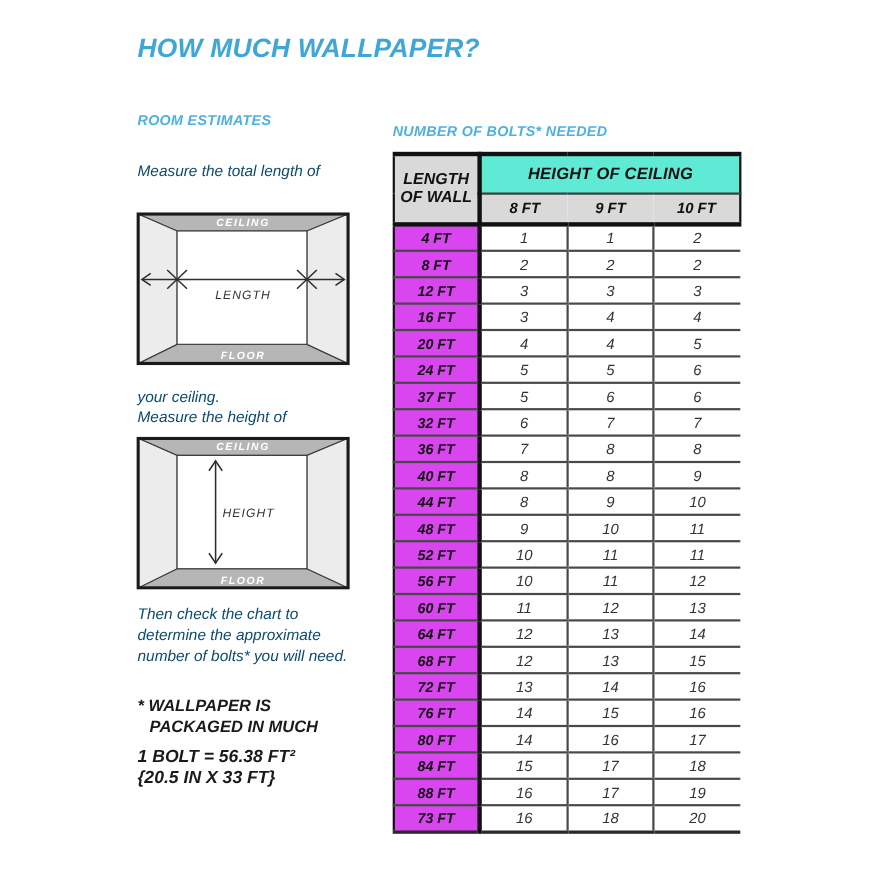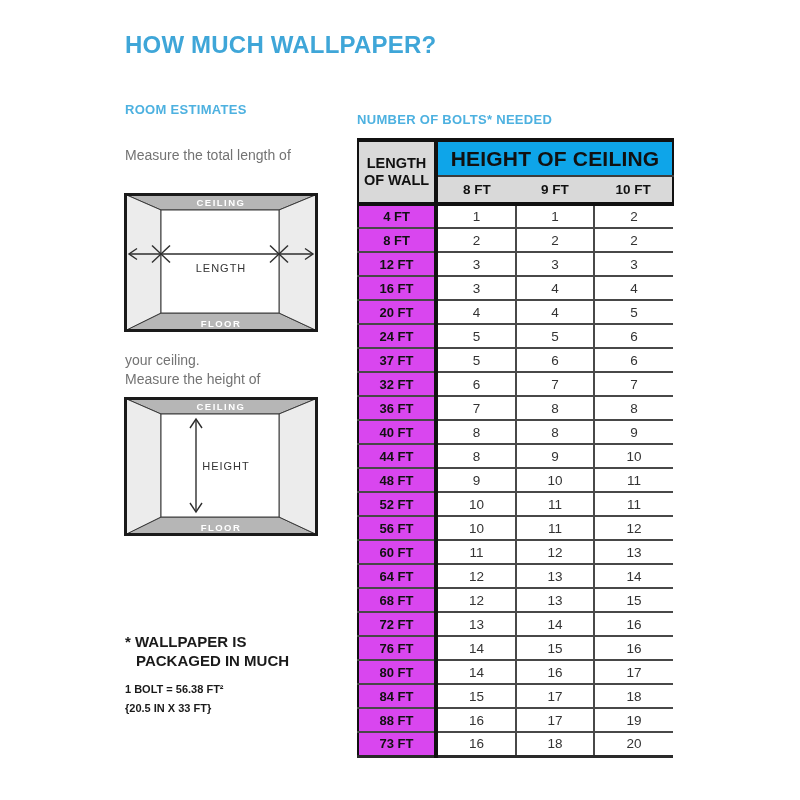--- a/index.html
+++ b/index.html
@@ -1,38 +1,38 @@
 <!DOCTYPE html>
 <html><head>
 <meta charset="utf-8">
 <style>
   * { margin: 0; padding: 0; box-sizing: border-box; }
   body { background: #fff; font-family: "Liberation Sans", "DejaVu Sans", sans-serif; }
-  .page { position: relative; width: 736px; height: 800px; background: #ffffff; overflow: hidden; }
+  .page { position: relative; width: 736px; height: 800px; background: #ffffff; overflow: hidden; font-style: italic; }
 
   .title {
     position: absolute; left: 125px; top: 31px;
     font-size: 24px; font-weight: bold; color: #3fa6d8; letter-spacing: 0.2px;
   }
   .section-heading {
     font-size: 13px; font-weight: bold; color: #4db1e0; letter-spacing: 0.3px;
   }
   .left-heading { position: absolute; left: 125px; top: 102px; }
   .right-heading { position: absolute; left: 357px; top: 112px; width: 315px; text-align: left; }
 
-  .para { position: absolute; left: 125px; width: 230px; font-size: 14px; line-height: 19px; color: #737373; }
+  .para { position: absolute; left: 125px; width: 230px; font-size: 14px; line-height: 19px; color: #0c4a6e; }
   .para span { display: block; }
   .p-step1 { top: 146px; }
   .p-step2 { top: 351px; }
   .p-step3 { top: 549px; }
 
   .footnote { position: absolute; left: 125px; top: 633px; font-size: 15px; font-weight: bold; line-height: 18.5px; color: #1a1a1a; }
   .footnote span { display: block; }
   .footnote span + span { padding-left: 11px; }
-  .bolt-info { position: absolute; left: 125px; top: 680px; font-size: 11px; font-weight: bold; line-height: 18.5px; color: #1a1a1a; }
+  .bolt-info { position: absolute; left: 125px; top: 680px; font-size: 16px; font-weight: bold; line-height: 18.5px; color: #1a1a1a; }
   .bolt-info span { display: block; }
 
   .diagram { position: absolute; left: 124px; width: 194px; height: 139px; }
   .diagram-length { top: 193px; }
   .diagram-height { top: 397px; }
   .svg-label { font-family: "Liberation Sans", sans-serif; }
 
   .bolts-table {
     position: absolute; left: 357px; top: 138px;
     border-collapse: collapse; table-layout: fixed; width: 315px;
@@ -40,23 +40,23 @@
   }
   .bolts-table th, .bolts-table td { text-align: center; vertical-align: middle; padding: 0; }
   .h-len {
     background: #d9d9d9; color: #111;
     border-top: 4px solid #111; border-left: 2px solid #111;
     border-right: 4px solid #111; border-bottom: 4px solid #111;
     font-size: 14.5px; font-weight: bold; line-height: 17px;
   }
   .h-len span { display: block; }
   .h-ceiling {
-    background: #0ea5e9; color: #111; height: 36px;
+    background: #5eead4; color: #111; height: 36px;
     border-top: 4px solid #111; border-right: 2px solid #111; border-bottom: 2px solid #3c3c3c;
-    font-size: 21px; font-weight: bold; letter-spacing: 0.2px;
+    font-size: 15px; font-weight: bold; letter-spacing: 0.2px;
   }
   .h-sub {
     background: #d9d9d9; color: #111; height: 28px;
     border-bottom: 4px solid #111;
     font-size: 13.5px; font-weight: bold;
   }
   .h-sub-last { border-right: 2px solid #111; }
   .bolts-table tbody td { height: 24px; }
   .label-cell {
     background: #d946ef; color: #111; font-weight: bold; font-size: 13px;
@@ -119,20 +119,25 @@
     <text class="svg-label" x="97" y="133.5" text-anchor="middle" fill="#ffffff" font-size="9.5" font-weight="bold" letter-spacing="1.5">FLOOR</text>
     <g stroke="#2e2e2e" stroke-width="1.4" fill="none">
       <line x1="72" y1="22" x2="72" y2="115"></line>
       <polyline points="66,31 72,22 78,31"></polyline>
       <polyline points="66,106 72,115 78,106"></polyline>
     </g>
     <text class="svg-label" x="102" y="73" text-anchor="middle" fill="#333333" font-size="11" letter-spacing="1">HEIGHT</text>
     <rect x="1.5" y="1.5" width="191" height="136" fill="none" stroke="#1a1a1a" stroke-width="3"></rect>
   </svg>
 
+  <div class="para p-step3">
+    <span>Then check the chart to</span>
+    <span>determine the approximate</span>
+    <span>number of bolts* you will need.</span>
+  </div>
 
   <div class="footnote">
     <span>* WALLPAPER IS</span>
     <span>PACKAGED IN MUCH</span>
   </div>
 
   <div class="bolt-info">
     <span>1 BOLT = 56.38 FT²</span>
     <span>{20.5 IN X 33 FT}</span>
   </div>

